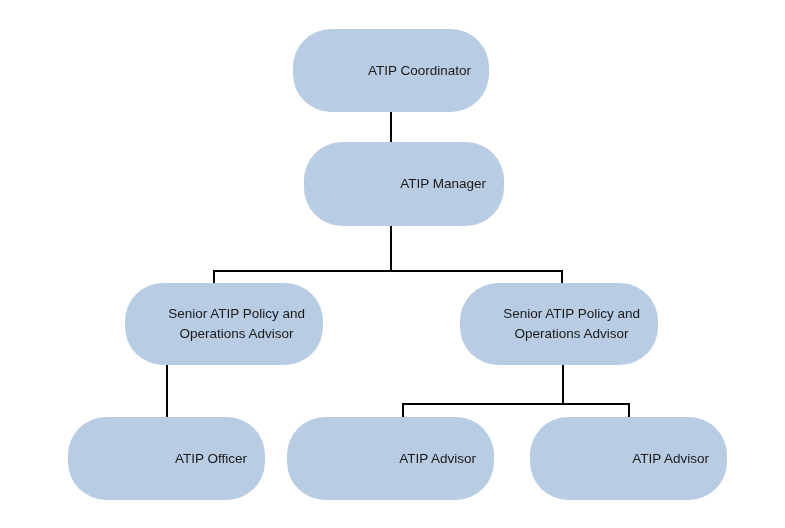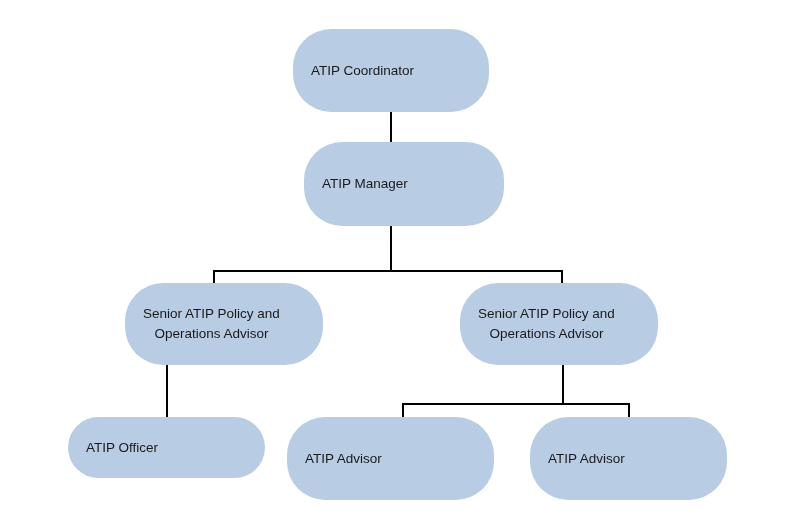--- a/index.html
+++ b/index.html
@@ -18,21 +18,21 @@
     background: #ffffff;
     overflow: hidden;
   }
   .org-node {
     position: absolute;
     box-sizing: border-box;
     background: #b8cce4;
     border-radius: 38px;
     display: flex;
     align-items: center;
-    justify-content: flex-start;
+    justify-content: flex-end;
     text-align: center;
     color: #1a1a1a;
     font-family: "Liberation Sans", sans-serif;
     font-size: 13.5px;
     line-height: 1.45;
     padding: 4px 18px;
     z-index: 2;
     -webkit-font-smoothing: antialiased;
   }
   .org-node .node-label {
@@ -82,21 +82,21 @@
   <div class="org-node" style="left:125px; top:283px; width:198px; height:82px;">
     <span class="node-label">Senior ATIP Policy and
 Operations Advisor</span>
   </div>
 
   <div class="org-node" style="left:460px; top:283px; width:198px; height:82px;">
     <span class="node-label">Senior ATIP Policy and
 Operations Advisor</span>
   </div>
 
-  <div class="org-node" style="left:68px; top:417px; width:197px; height:61px;">
+  <div class="org-node" style="left:68px; top:417px; width:197px; height:83px;">
     <span class="node-label">ATIP Officer</span>
   </div>
 
   <div class="org-node" style="left:287px; top:417px; width:207px; height:83px;">
     <span class="node-label">ATIP Advisor</span>
   </div>
 
   <div class="org-node" style="left:530px; top:417px; width:197px; height:83px;">
     <span class="node-label">ATIP Advisor</span>
   </div>

